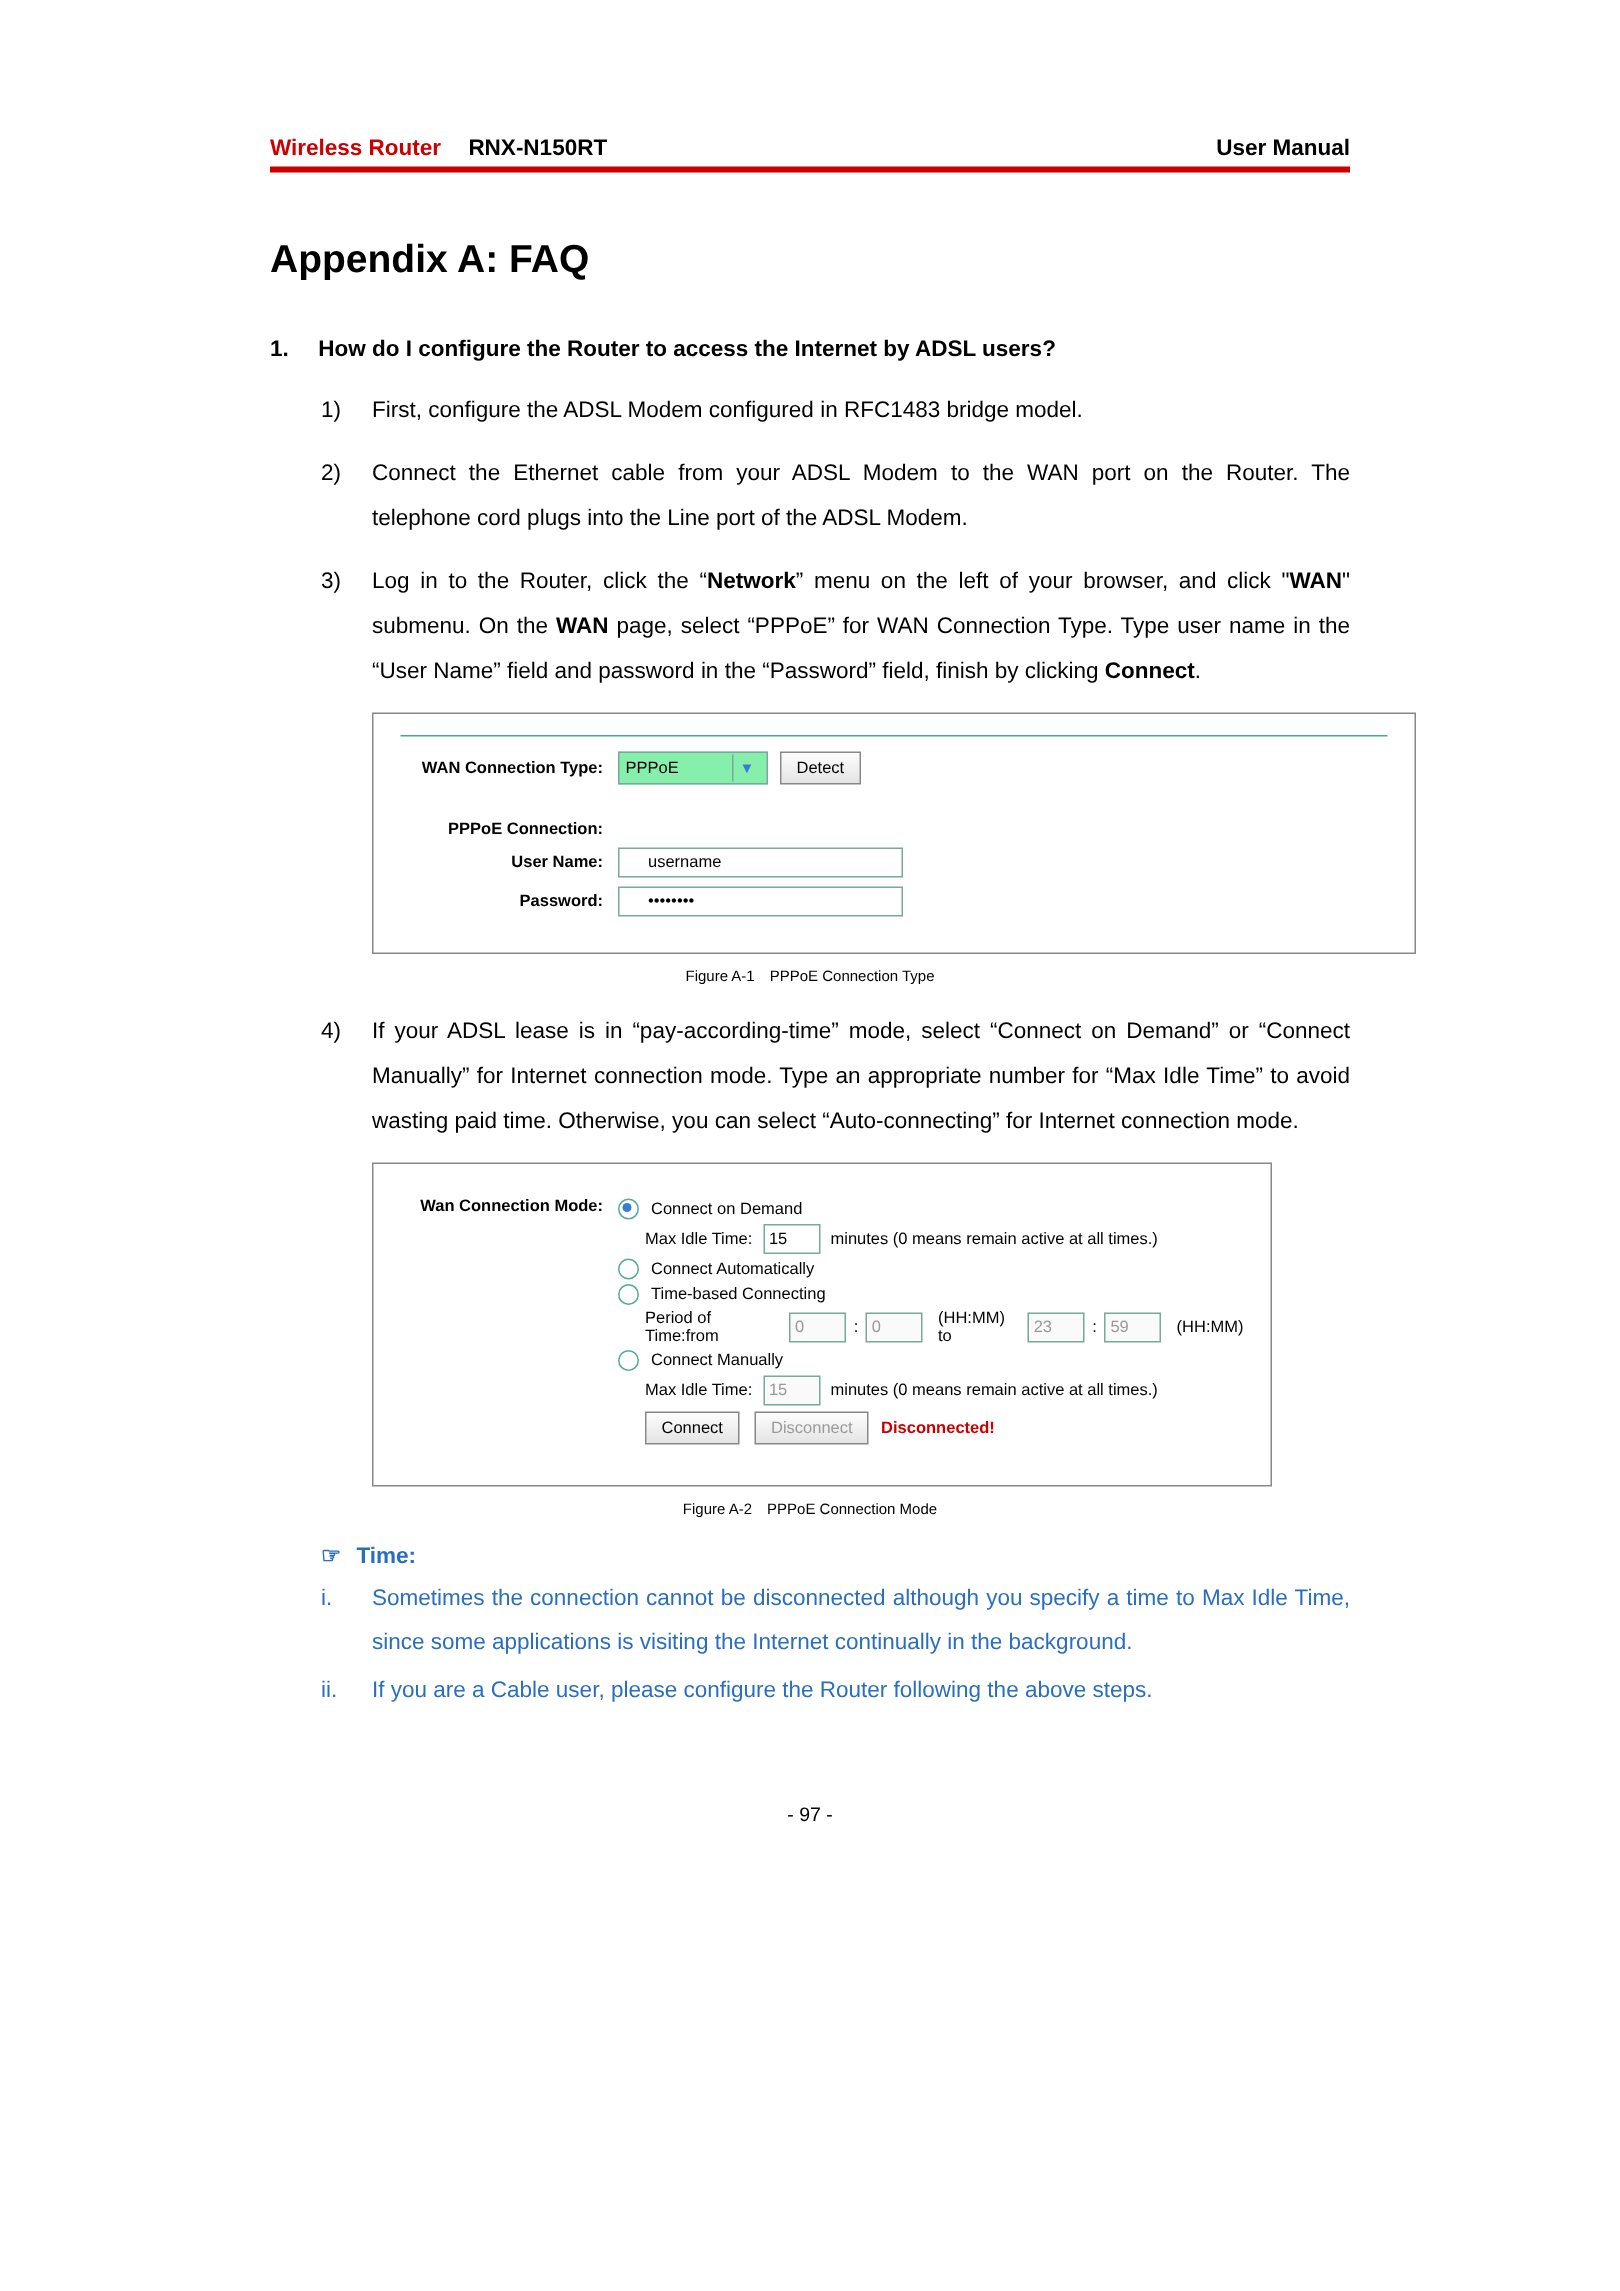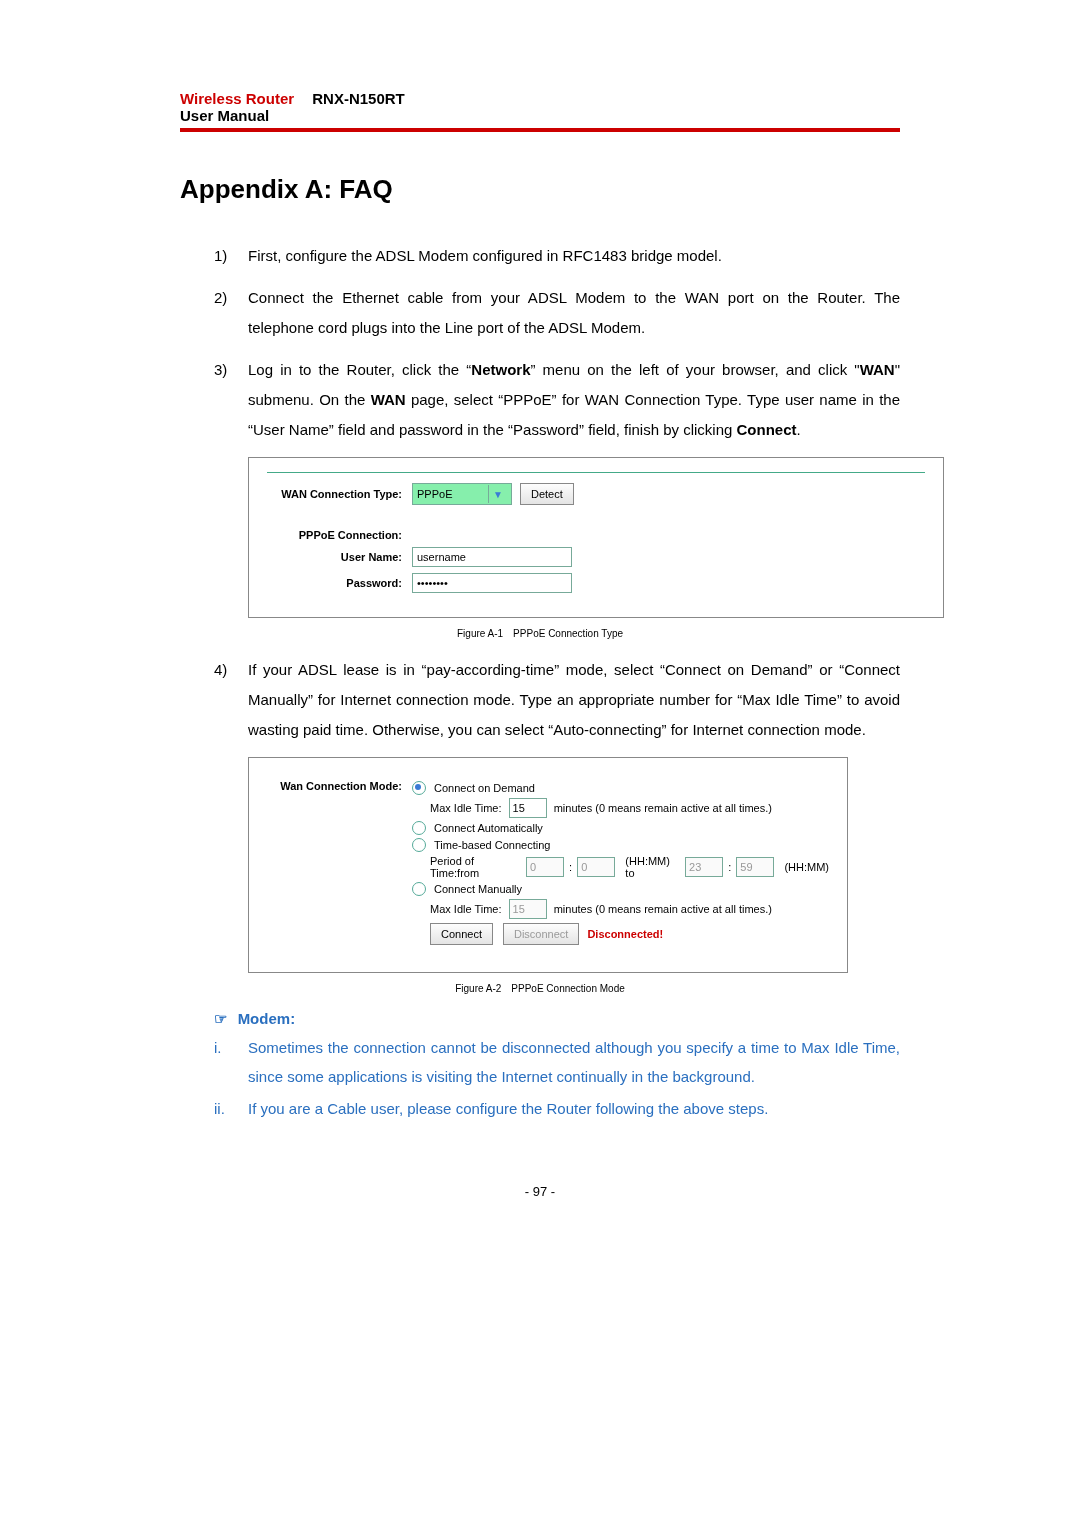--- a/index.html
+++ b/index.html
@@ -13,21 +13,20 @@
     margin: 0 auto;
     padding: 90px 90px 40px 90px;
     box-sizing: border-box;
   }
   .header-row {
     display: flex;
     justify-content: space-between;
     font-size: 15px;
     font-weight: bold;
     padding-bottom: 4px;
-    flex-direction: column;
   }
   .header-row .brand { color: #c00; }
   .header-row .model { color: #000; padding-left: 14px; }
   .red-rule {
     height: 4px;
     background: #c00;
     margin-bottom: 42px;
   }
   h1.appendix {
     font-size: 26px;
@@ -64,21 +63,21 @@
     width:18px; height:18px; display:flex; align-items:center; justify-content:center;
     border-left:1px solid #7a9; color:#3a7bd5; font-size:10px;
   }
   .btn {
     display:inline-block; height:20px; line-height:20px;
     padding:0 10px; border:1px solid #888; border-radius:0;
     background:linear-gradient(#fdfdfd,#e4e4e4); font-size:11px; margin-left:8px;
     cursor: default;
   }
   .btn.disabled { color:#9a9a9a; }
-  .txtfield { width:150px; height:18px; border:1px solid #7a9; font-size:11px; padding:0 4px; }
+  .txtfield { width:150px; height:18px; border:1px solid #7a9; font-size:11px; padding:0 19px; }
   .txt-small { width:30px; height:18px; border:1px solid #7a9; font-size:11px; padding:0 3px; }
   .txt-small.dis { color:#999; }
   .caption { text-align:center; font-size:10px; margin:10px 0 16px 0; }
   .radio { width:12px;height:12px; border:1px solid #5a9; border-radius:50%; display:inline-block; vertical-align:middle; margin-right:6px; position:relative; }
   .radio.on::after { content:""; width:6px;height:6px;background:#3a7bd5;border-radius:50%; position:absolute; left:2px; top:2px; }
   .mode-line { margin:3px 0 3px 0; display:flex; align-items:center; gap:2px; font-size:11px; }
   .mode-indent { margin-left:18px; }
   .figure-box2 { width:600px; }
   .status-red { color:#c00; font-weight:bold; margin-left:6px; }
   .note-head { color:#2a6fbf; font-weight:bold; font-size:15px; margin:14px 0 6px 34px; }
@@ -97,20 +96,24 @@
     <div>
       <span class="brand">Wireless Router</span>
       <span class="model">RNX-N150RT</span>
     </div>
     <div>User Manual</div>
   </div>
   <div class="red-rule"></div>
 
   <h1 class="appendix">Appendix A: FAQ</h1>
 
+  <div class="q-line">
+    <span class="num">1.</span>
+    <span>How do I configure the Router to access the Internet by ADSL users?</span>
+  </div>
 
   <div class="steps">
     <div class="step">
       <div class="mark">1)</div>
       <div class="body">First, configure the ADSL Modem configured in RFC1483 bridge model.</div>
     </div>
 
     <div class="step">
       <div class="mark">2)</div>
       <div class="body">Connect the Ethernet cable from your ADSL Modem to the WAN port on the Router. The telephone cord plugs into the Line port of the ADSL Modem.</div>
@@ -202,21 +205,21 @@
           <span class="btn disabled">Disconnect</span>
           <span class="status-red">Disconnected!</span>
         </div>
       </div>
     </div>
   </div>
   <div class="caption">Figure A-2 PPPoE Connection Mode</div>
 
   <div class="note-head">
     <span class="hand">☞</span>
-    <span>Modem:</span>
+    <span>Time:</span>
   </div>
   <div class="notes">
     <div class="note-item">
       <div class="ri">i.</div>
       <div>Sometimes the connection cannot be disconnected although you specify a time to Max Idle Time, since some applications is visiting the Internet continually in the background.</div>
     </div>
     <div class="note-item">
       <div class="ri">ii.</div>
       <div>If you are a Cable user, please configure the Router following the above steps.</div>
     </div>

